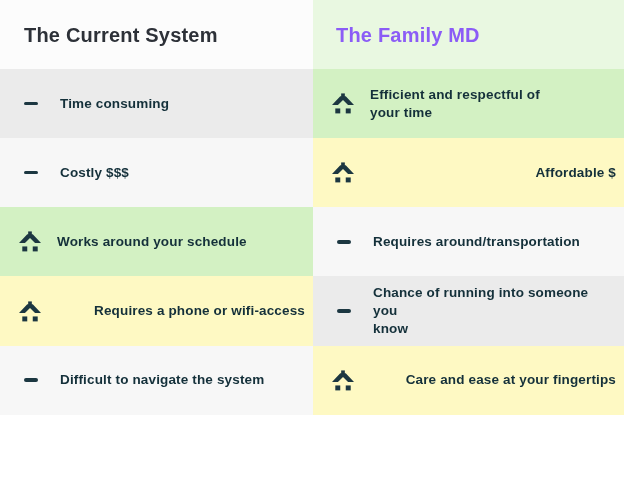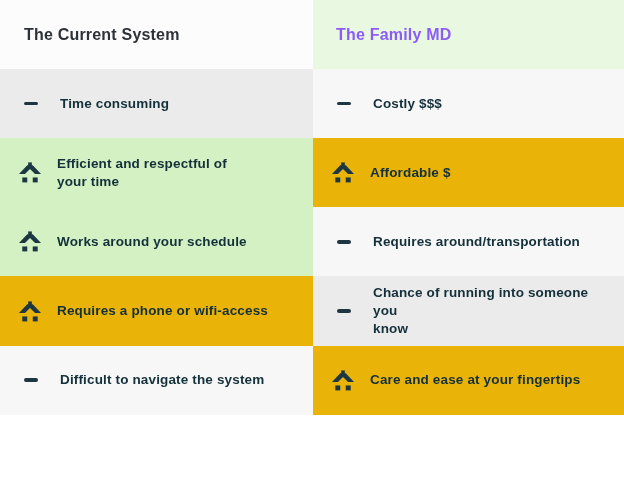--- a/index.html
+++ b/index.html
@@ -11,35 +11,35 @@
     grid-template-rows: 69px repeat(6, 1fr);
     font-family: "Liberation Sans", sans-serif;
     overflow: hidden;
   }
   .cell { display: flex; align-items: center; box-sizing: border-box; }
 
   
   .h-left  { background: #fcfcfc; padding-left: 24px; }
   .h-right { background: #e9f8e1; padding-left: 23px; }
   .h-title {
-    font-size: 16px;
+    font-size: 20px;
     font-weight: bold;
     letter-spacing: 0.2px;
     line-height: 1.2;
   }
   .h-left  .h-title { color: #2d3138; }
   .h-right .h-title { color: #8b5cf6; }
 
   
   .row-left  { padding: 0 12px 0 24px; align-items: center; }
   .row-right { padding: 0 8px  0 19px; }
   .row-left.shaded    { background: #ebebeb; }
   .row-left:not(.shaded)  { background: #f7f7f7; }
   .row-right.shaded   { background: #d3f1c3; }
-  .row-right:not(.shaded) { background: #eab308; }
+  .row-right:not(.shaded) { background: #fef9c3; justify-content: space-between; }
 
   .dash {
     flex: none;
     width: 14px;
     height: 3.5px;
     border-radius: 2px;
     background: #1c3741;
   }
   .home-icon { flex: none; width: 22px; height: 21px; display: block; }
 
@@ -63,34 +63,34 @@
     <div class="h-title">The Current System</div>
   </div>
   <div class="cell h-right">
     <div class="h-title">The Family MD</div>
   </div>
 
   <div class="cell row-left shaded">
     <span class="dash"></span>
     <span class="label">Time consuming</span>
   </div>
-  <div class="cell row-left">
-    <span class="dash"></span>
-    <span class="label">Costly $$$</span>
-  </div>
-
   <div class="cell row-right shaded">
     <svg class="home-icon" viewBox="0 0 24 22" aria-hidden="true">
       <rect x="10" y="0" width="4" height="4.5" fill="#1c3741"></rect>
       <polygon points="0,12.5 9,3 15,3 24,12.5 17.5,12.5 12,7.2 6.5,12.5" fill="#1c3741"></polygon>
       <rect x="3.6" y="16.4" width="5.4" height="5.4" fill="#1c3741"></rect>
       <rect x="15" y="16.4" width="5.4" height="5.4" fill="#1c3741"></rect>
     </svg>
     <span class="label">Efficient and respectful of
 your time</span>
+  </div>
+
+  <div class="cell row-left">
+    <span class="dash"></span>
+    <span class="label">Costly $$$</span>
   </div>
   <div class="cell row-right">
     <svg class="home-icon" viewBox="0 0 24 22" aria-hidden="true">
       <rect x="10" y="0" width="4" height="4.5" fill="#1c3741"></rect>
       <polygon points="0,12.5 9,3 15,3 24,12.5 17.5,12.5 12,7.2 6.5,12.5" fill="#1c3741"></polygon>
       <rect x="3.6" y="16.4" width="5.4" height="5.4" fill="#1c3741"></rect>
       <rect x="15" y="16.4" width="5.4" height="5.4" fill="#1c3741"></rect>
     </svg>
     <span class="label">Affordable $</span>
   </div>

